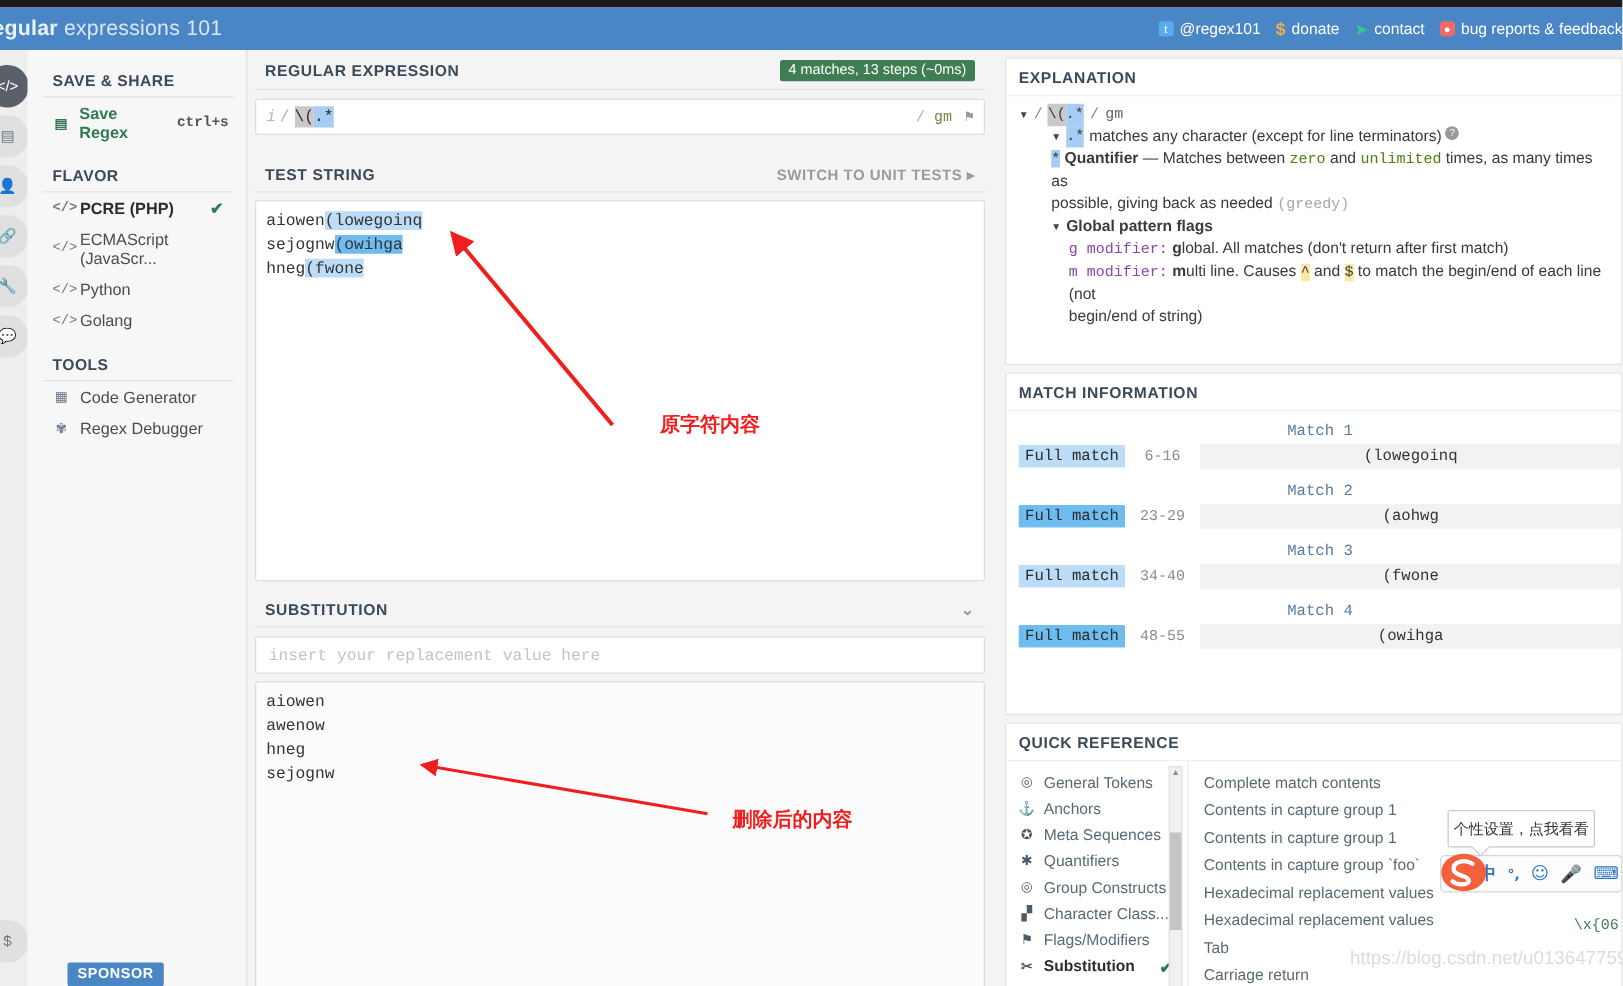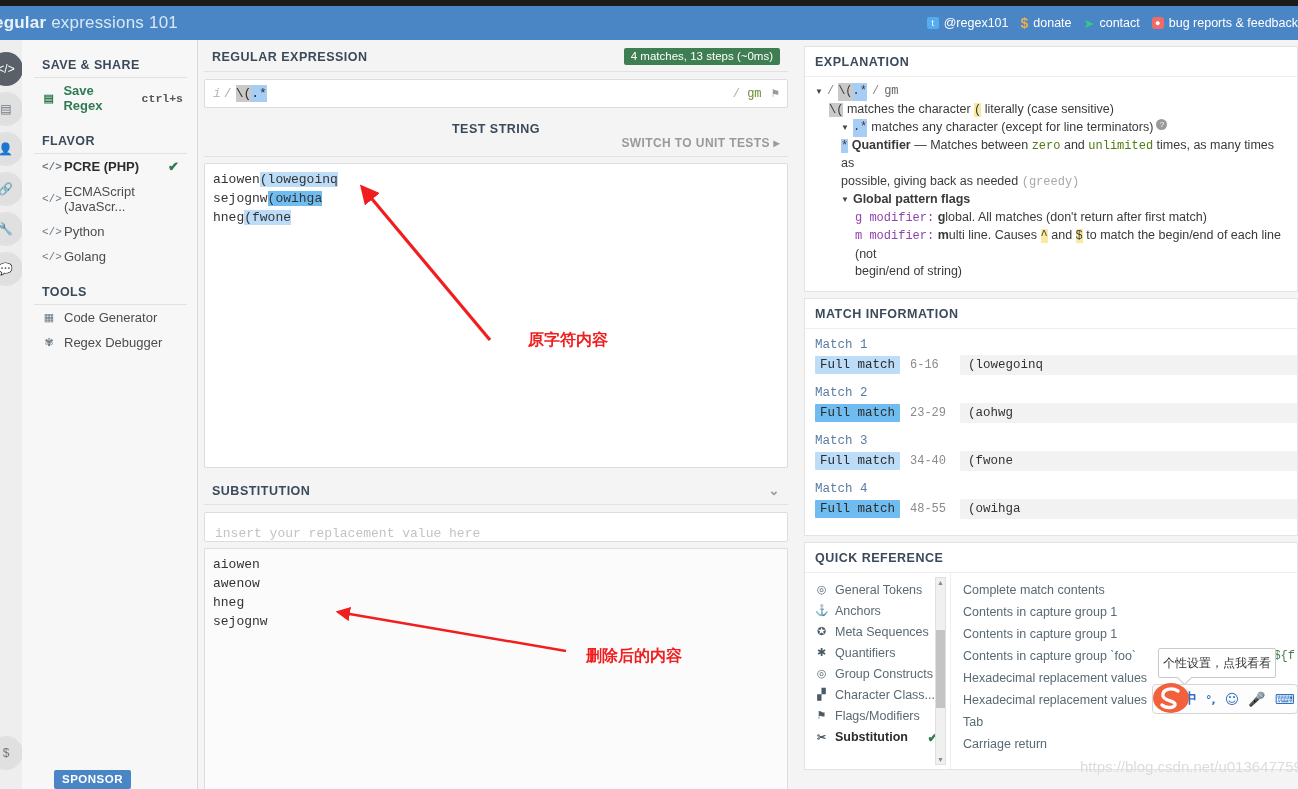--- a/index.html
+++ b/index.html
@@ -98,21 +98,21 @@
     margin:6px 6px 0 6px; background:#fff; border:1px solid #ddd; border-radius:2px;
     height:305px; padding:6px 8px;
     font-family:"Liberation Mono", monospace; font-size:13px; line-height:19px; color:#333;
     overflow:hidden;
   }
   .hl-a { background:#bcdcf7; }
   .hl-b { background:#6fbdf0; }
 
   .subs-input {
     margin:7px 6px 0 6px; background:#fff; border:1px solid #ddd; border-radius:2px;
-    height:30px; display:flex; align-items:flex-end; padding:0 10px;
+    height:30px; display:flex; align-items:center; padding:0 10px;
     font-family:"Liberation Mono", monospace; font-size:13px; color:#c3c3c3;
   }
   .subs-out {
     margin:6px 6px 0 6px; background:#fbfbfb; border:1px solid #ddd; border-radius:2px;
     height:274px; padding:6px 8px;
     font-family:"Liberation Mono", monospace; font-size:13px; line-height:19px; color:#333;
     overflow:hidden;
   }
 
   
@@ -134,22 +134,22 @@
   .hl-yellow { background:#fbe9a0; }
   .kw { font-family:"Liberation Mono", monospace; color:#4d7c0f; font-size:12px; }
   .mod { font-family:"Liberation Mono", monospace; color:#8e44ad; font-size:12px; }
   .bold { font-weight:700; }
   .greedy { color:#a8a8a8; font-family:"Liberation Mono", monospace; font-size:12px; }
   .qmark { display:inline-block; width:11px;height:11px;border-radius:50%;background:#9a9a9a;color:#fff;
            font-size:8px; text-align:center; line-height:11px; margin-left:3px; }
   .ind1 { padding-left:14px; } .ind2 { padding-left:26px; } .ind3 { padding-left:40px; }
 
   
-  #match-info-panel { height:238px; overflow:hidden; position:relative; }
-  .mi-body { padding:2px 0 0 0; }
+  #match-info-panel { height:274px; overflow:hidden; position:relative; }
+  .mi-body { padding:2px 0 0 0;text-align:center; }
   .mi-title { color:#5a7ba6; font-family:"Liberation Mono", monospace; font-size:12.5px; padding:7px 0 3px 10px; }
   .mi-row { display:flex; align-items:center; padding:0 0 4px 10px; }
   .mi-tag {
     background:#bcdcf7; color:#2b2b2b; font-family:"Liberation Mono", monospace; font-size:12.5px;
     padding:2px 5px; border-radius:1px;
   }
   .mi-tag.dark { background:#6fbdf0; }
   .mi-range { color:#8a8a8a; font-family:"Liberation Mono", monospace; font-size:12px; margin:0 10px 0 10px; min-width:40px; }
   .mi-val {
     background:#f2f2f2; flex:1; font-family:"Liberation Mono", monospace; font-size:12.5px;
@@ -298,21 +298,21 @@
       <span style="margin-left:4px;">
         <span class="rx-gray">\(</span><span class="rx-blue">.*</span>
       </span>
       <span class="rx-flags">
         <span class="sl">/</span>
         <span>gm</span>
         <span class="flagicon">⚑</span>
       </span>
     </div>
 
-    <div class="panel-label" style="margin-top:6px;flex-direction:column;">
+    <div class="panel-label" style="margin-top:17px;">
       <span>TEST STRING</span>
       <span class="switch-unit">
         <span>SWITCH TO UNIT TESTS</span> ▸
       </span>
     </div>
 
     <div class="teststring">
       <div><span>aiowen</span><span class="hl-a">(lowegoinq</span></div>
       <div><span>sejognw</span><span class="hl-b">(owihga</span></div>
       <div><span>hneg</span><span class="hl-a">(fwone</span></div>
@@ -342,26 +342,20 @@
       <div class="expl">
         <div class="row">
           <span class="tri">▼</span>
           <span class="mono" style="color:#888;">/</span>
           <span class="mono hl-gray" style="margin:0 0 0 4px;">\(</span>
             <span class="mono hl-blue">.*</span>
           <span class="mono" style="margin-left:5px;color:#888;">/</span>
           <span class="mono" style="margin-left:5px;color:#666;">gm</span>
         </div>
 
-        <div class="ind1">
-          <span class="mono hl-gray">\(</span>
-          <span>matches the character</span>
-          <span class="mono hl-yellow">(</span>
-          <span>literally (case sensitive)</span>
-        </div>
 
         <div class="row ind2">
           <span class="tri">▼</span>
           <span class="mono hl-blue">.*</span>
           <span style="margin-left:4px;">matches any character (except for line terminators)</span>
           <span class="qmark">?</span>
         </div>
 
         <div class="ind2">
           <span class="mono hl-blue">*</span>

